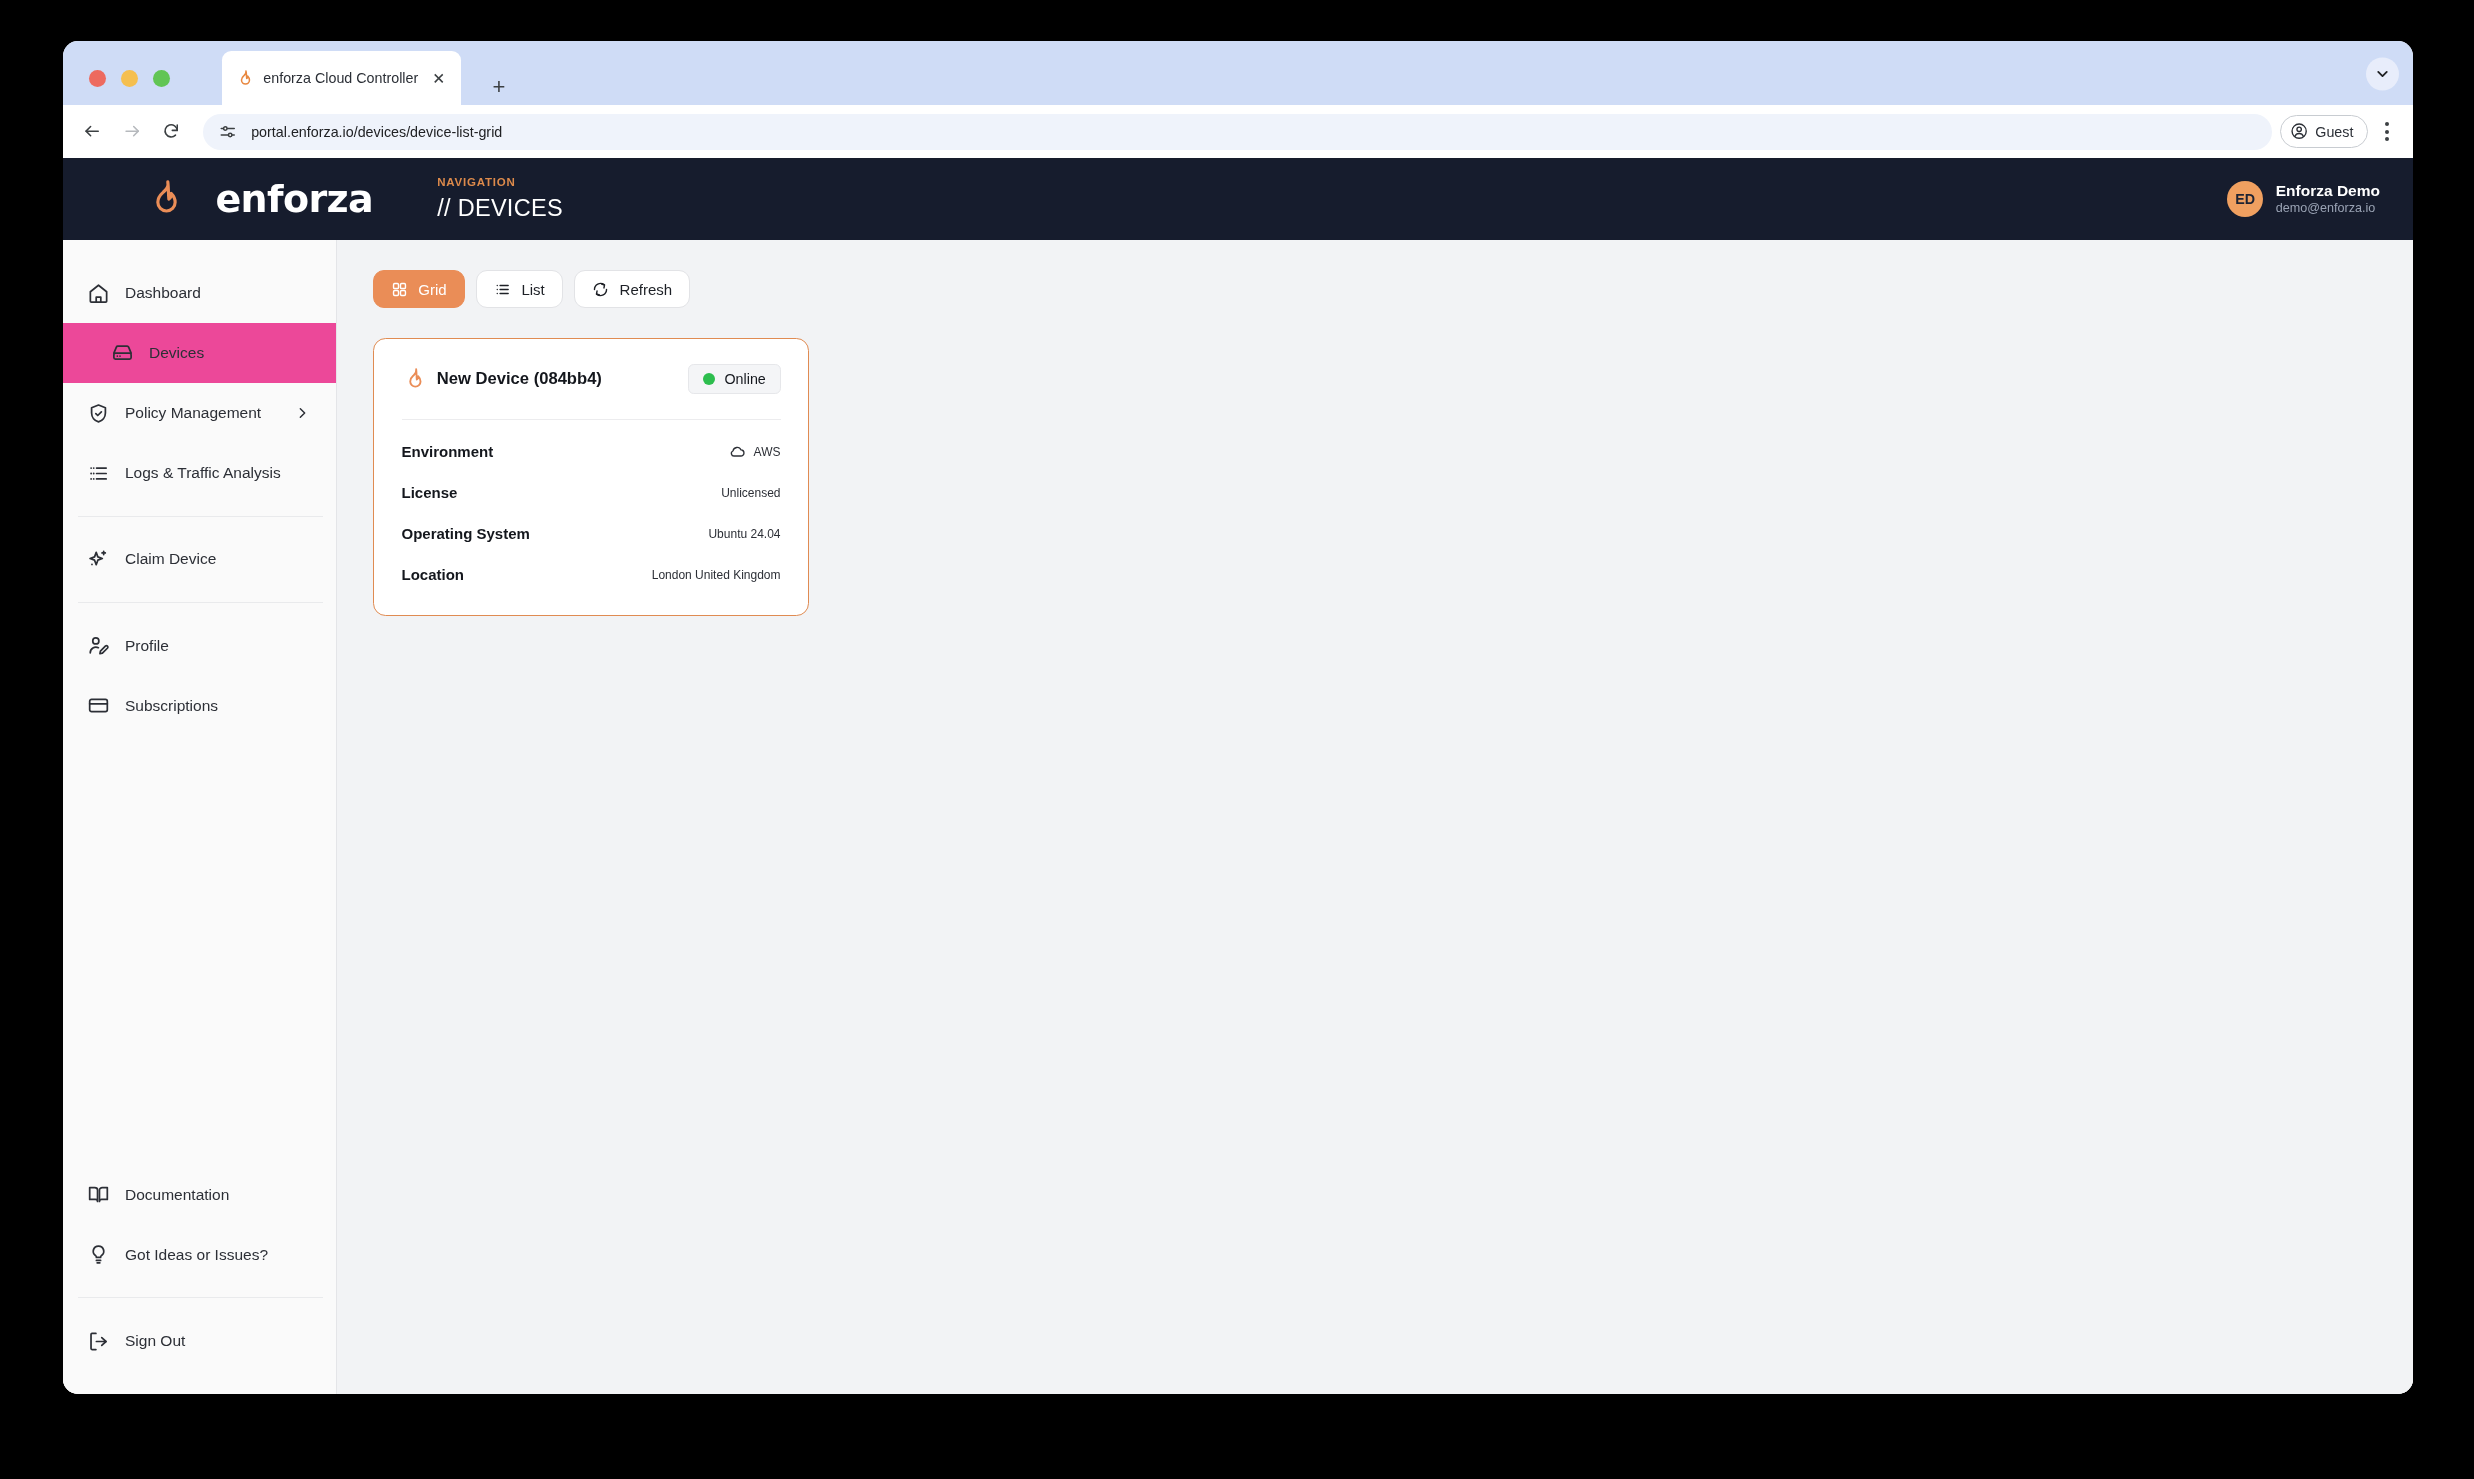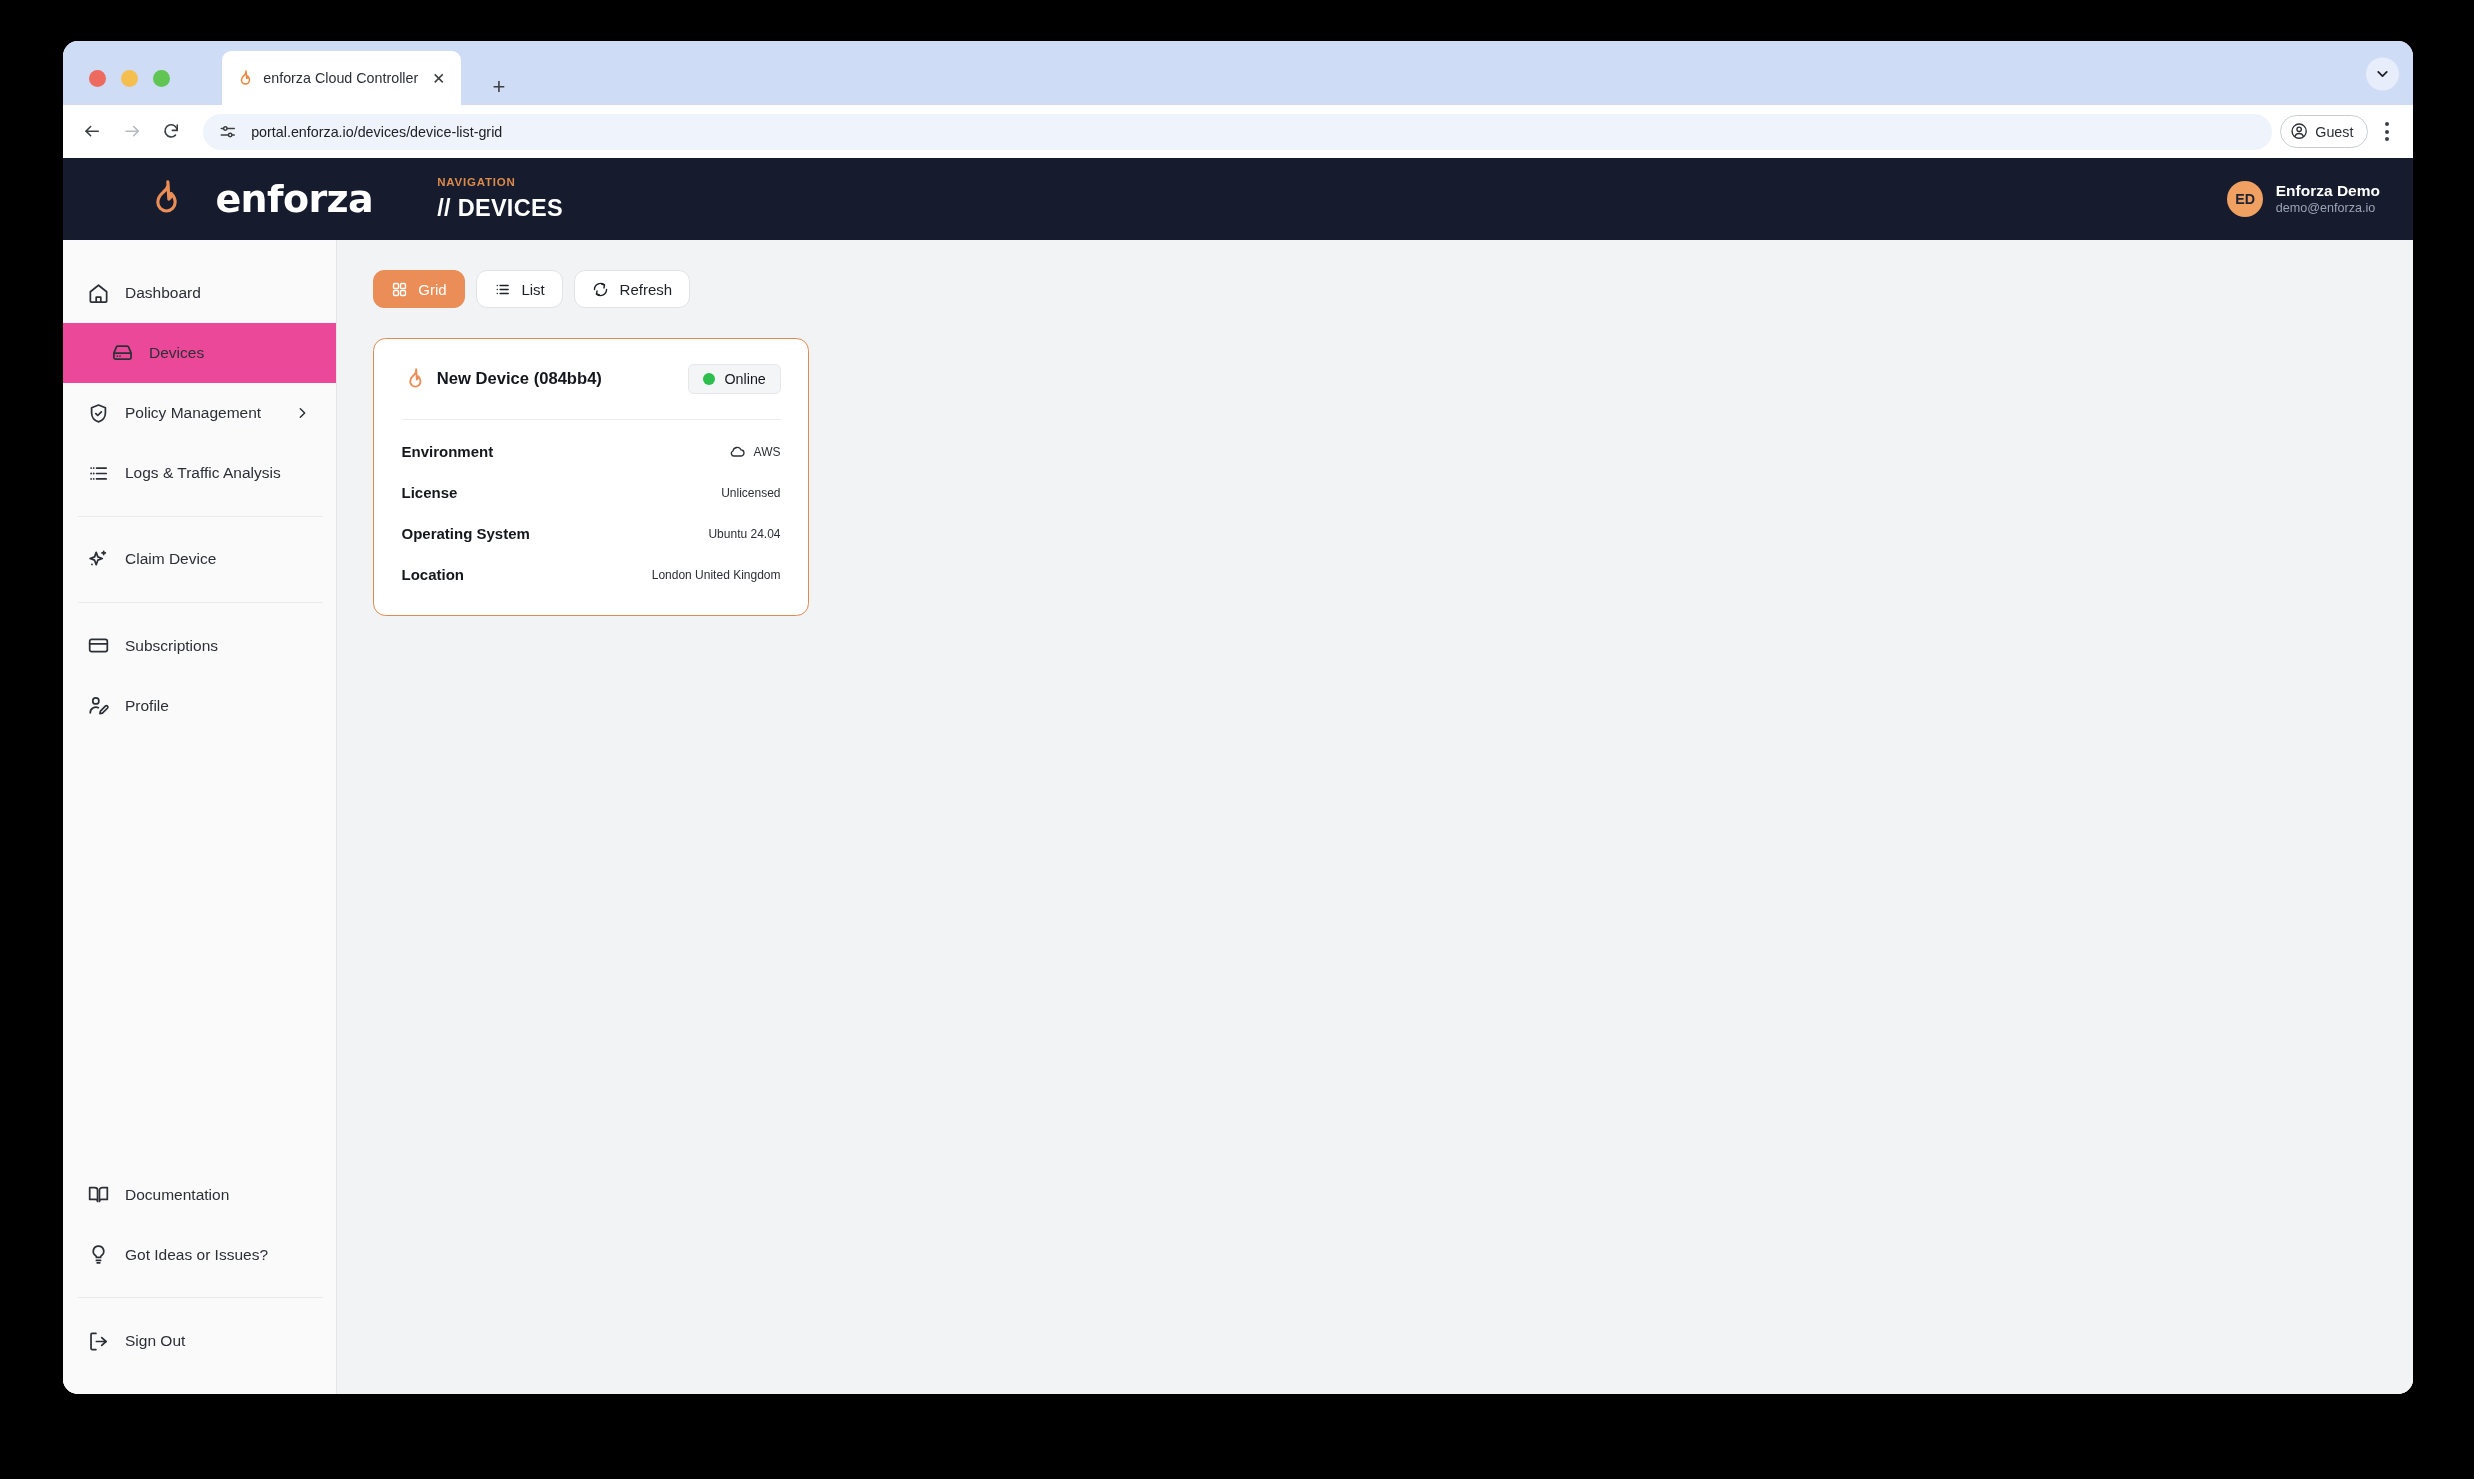--- a/index.html
+++ b/index.html
@@ -127,21 +127,21 @@
     font-size: 38px; font-weight: 700; color: #ffffff;
     letter-spacing: -0.6px; line-height: 1;
     font-family: "DejaVu Sans", sans-serif;
   }
   .nav-block { margin-left: 64px; }
   .nav-kicker {
     font-size: 11.5px; font-weight: 700; color: #dd8a4b;
     letter-spacing: 0.8px; line-height: 1.2;
   }
   .nav-title {
-    font-size: 23.5px; font-weight: 700; color: #ffffff;
+    font-size: 23.5px; font-weight: 400; color: #ffffff;
     letter-spacing: 0.3px; line-height: 1.2; margin-top: 3.4px;
   }
   .user-box {
     margin-left: auto;
     display: flex; align-items: center; gap: 12.6px;
   }
   .avatar {
     width: 36px; height: 36px; border-radius: 50%;
     background: #f0a060; color: #1d2333;
     display: flex; align-items: center; justify-content: center;
@@ -407,35 +407,35 @@
                   </svg>
                 </span>
                 <span>Claim Device</span>
               </div>
             </div>
           <div class="side-divider"></div>
           <div id="nav-account">
               <div class="nav-item">
                 <span class="ico">
                   <svg viewBox="0 0 24 24" width="100%" height="100%" fill="none" stroke="currentColor" stroke-width="1.8" stroke-linecap="round" stroke-linejoin="round">
-                    <rect x="2.8" y="5.5" width="18.4" height="13" rx="2"></rect>
-                    <line x1="2.8" y1="10.3" x2="21.2" y2="10.3"></line>
-                  </svg>
-                </span>
-                <span>Subscriptions</span>
-              </div>
-              <div class="nav-item">
-                <span class="ico">
-                  <svg viewBox="0 0 24 24" width="100%" height="100%" fill="none" stroke="currentColor" stroke-width="1.8" stroke-linecap="round" stroke-linejoin="round">
                     <circle cx="9.2" cy="7.2" r="3.2"></circle>
                     <path d="M3.4 19.6a5.9 5.9 0 0 1 8.5-5.3"></path>
                     <path d="M19.4 12.5 14 17.9l-.5 2.6 2.6-.5 5.4-5.4a1.5 1.5 0 0 0-2.1-2.1z"></path>
                   </svg>
                 </span>
                 <span>Profile</span>
+              </div>
+              <div class="nav-item">
+                <span class="ico">
+                  <svg viewBox="0 0 24 24" width="100%" height="100%" fill="none" stroke="currentColor" stroke-width="1.8" stroke-linecap="round" stroke-linejoin="round">
+                    <rect x="2.8" y="5.5" width="18.4" height="13" rx="2"></rect>
+                    <line x1="2.8" y1="10.3" x2="21.2" y2="10.3"></line>
+                  </svg>
+                </span>
+                <span>Subscriptions</span>
               </div>
             </div>
         </div>
 
         <div class="side-bottom">
           <div id="nav-support">
               <div class="nav-item">
                 <span class="ico">
                   <svg viewBox="0 0 24 24" width="100%" height="100%" fill="none" stroke="currentColor" stroke-width="1.8" stroke-linecap="round" stroke-linejoin="round">
                     <path d="M2.8 4.8h5.3c1.6 0 2.9 1.1 2.9 2.5v11.9c0-1.1-1-2-2.3-2H2.8z"></path>

